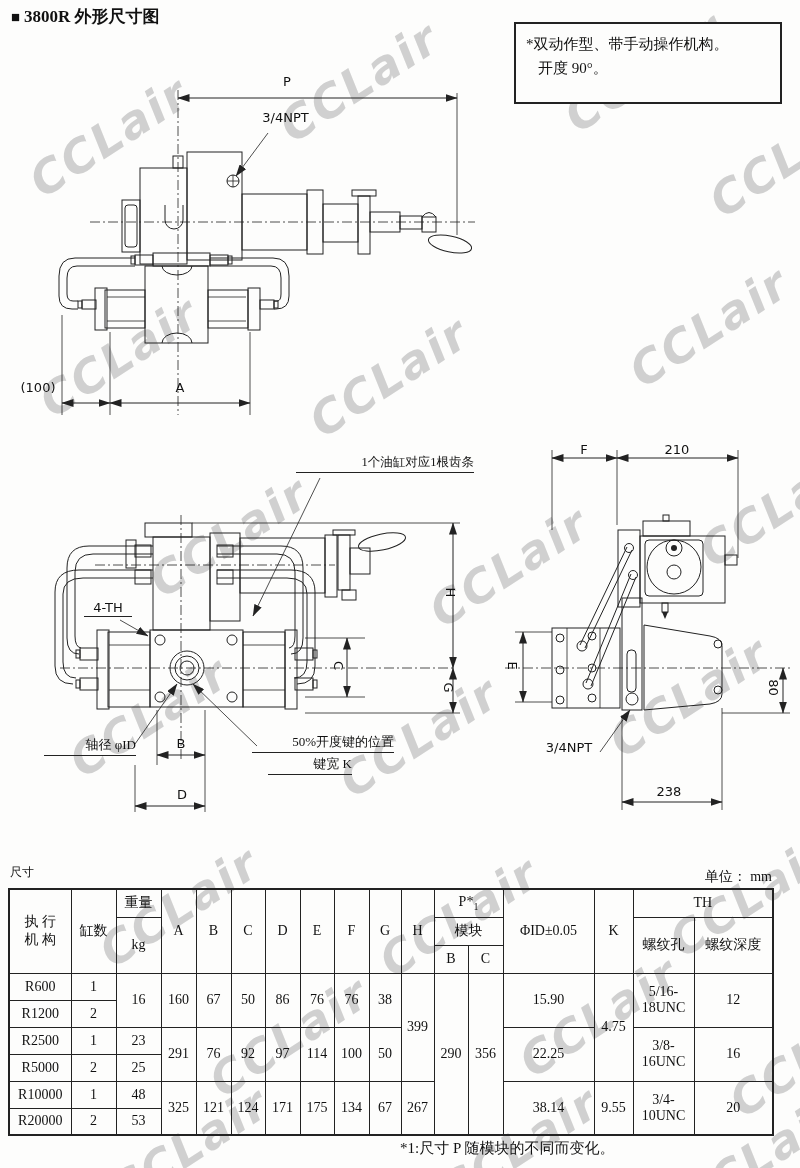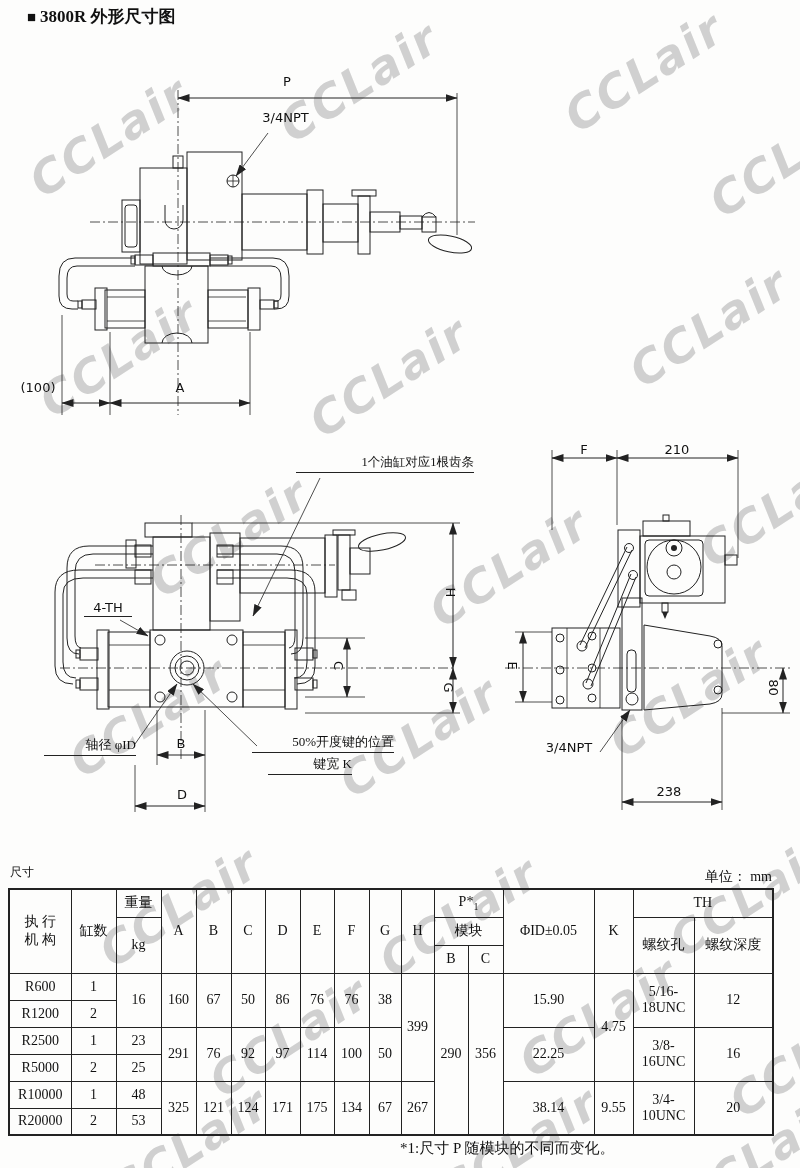--- a/index.html
+++ b/index.html
@@ -1,20 +1,20 @@
 <!DOCTYPE html>
 <html><head>
 <meta charset="utf-8">
 <style>
   html,body{margin:0;padding:0;background:#e8e8e8;}
   #page{position:relative;width:800px;height:1168px;background:#fdfdfc;overflow:hidden;
         font-family:"Liberation Serif","DejaVu Serif",serif;color:#111;}
   .wm{position:absolute;font:italic bold 46px "DejaVu Sans",sans-serif;color:#adadad;
       opacity:.55;transform:rotate(-33deg);letter-spacing:2px;white-space:nowrap;pointer-events:none;}
-  #title{position:absolute;left:27px;top:5px;font-weight:bold;font-size:17px;}
+  #title{position:absolute;left:11px;top:5px;font-weight:bold;font-size:17px;}
   #title .bullet{font-size:15px;margin-right:4px;}
   #notebox{position:absolute;left:514px;top:22px;width:268px;height:82px;border:2px solid #222;
            background:#fdfdfc;font-size:15px;line-height:1.6;padding:8px 0 0 10px;box-sizing:border-box;}
   #notebox .l2{padding-left:12px;}
   svg{position:absolute;stroke:#222;fill:none;stroke-width:1;}
   svg .thin{stroke-width:0.8;}
   svg .cl{stroke-dasharray:10 3 2 3;stroke-width:0.8;}
   svg .fill{fill:#222;stroke:none;}
   .dlbl{position:absolute;font:13px "DejaVu Sans",sans-serif;text-align:center;}
   .clbl{position:absolute;font:13px "Liberation Serif",serif;text-align:right;white-space:nowrap;}
@@ -57,20 +57,24 @@
   <span class="wm" style="left:510px;top:990px">CCLair</span>
   <span class="wm" style="left:720px;top:1030px">CCLair</span>
   <span class="wm" style="left:100px;top:1120px">CCLair</span>
   <span class="wm" style="left:430px;top:1120px">CCLair</span>
   <span class="wm" style="left:670px;top:1130px">CCLair</span>
 
   <div id="title">
     <span class="bullet">■</span><span>3800R 外形尺寸图</span>
   </div>
 
+  <div id="notebox">
+    <div class="l1">*双动作型、带手动操作机构。</div>
+    <div class="l2">开度 90°。</div>
+  </div>
 
   <svg style="left:15px;top:85px" width="495" height="340" viewBox="0 0 495 340">
     <defs>
       <marker id="arA" viewBox="0 0 12 8" markerWidth="12" markerHeight="8" refX="11.5" refY="4" orient="auto-start-reverse" markerUnits="userSpaceOnUse">
           <path d="M0,0 L12,4 L0,8 Z" fill="#222" stroke="none"></path>
         </marker>
     </defs>
     <line class="cl" x1="163" y1="5" x2="163" y2="330"></line>
     <line class="cl" x1="75" y1="137" x2="460" y2="137"></line>
     <line x1="163" y1="13" x2="442" y2="13" marker-start="url(#arA)" marker-end="url(#arA)"></line>

